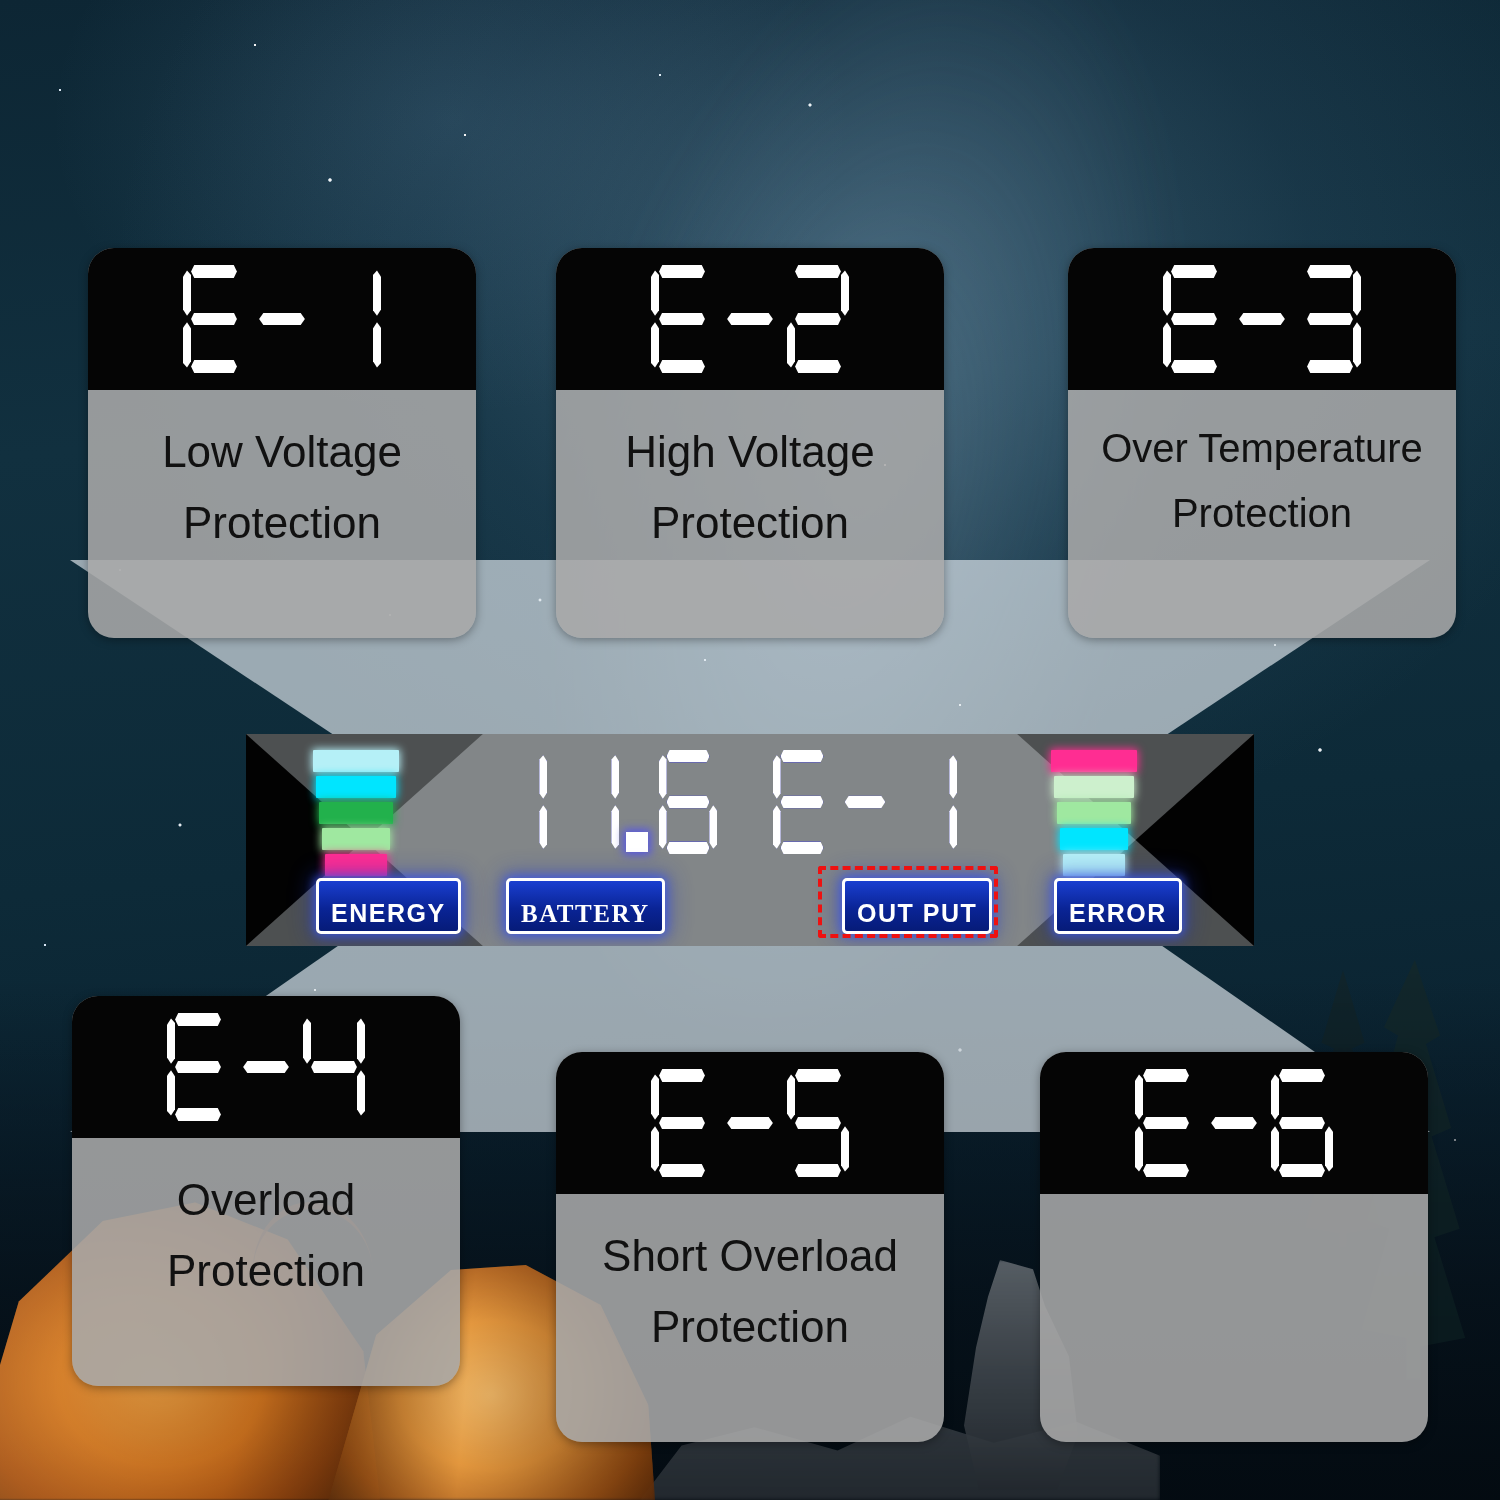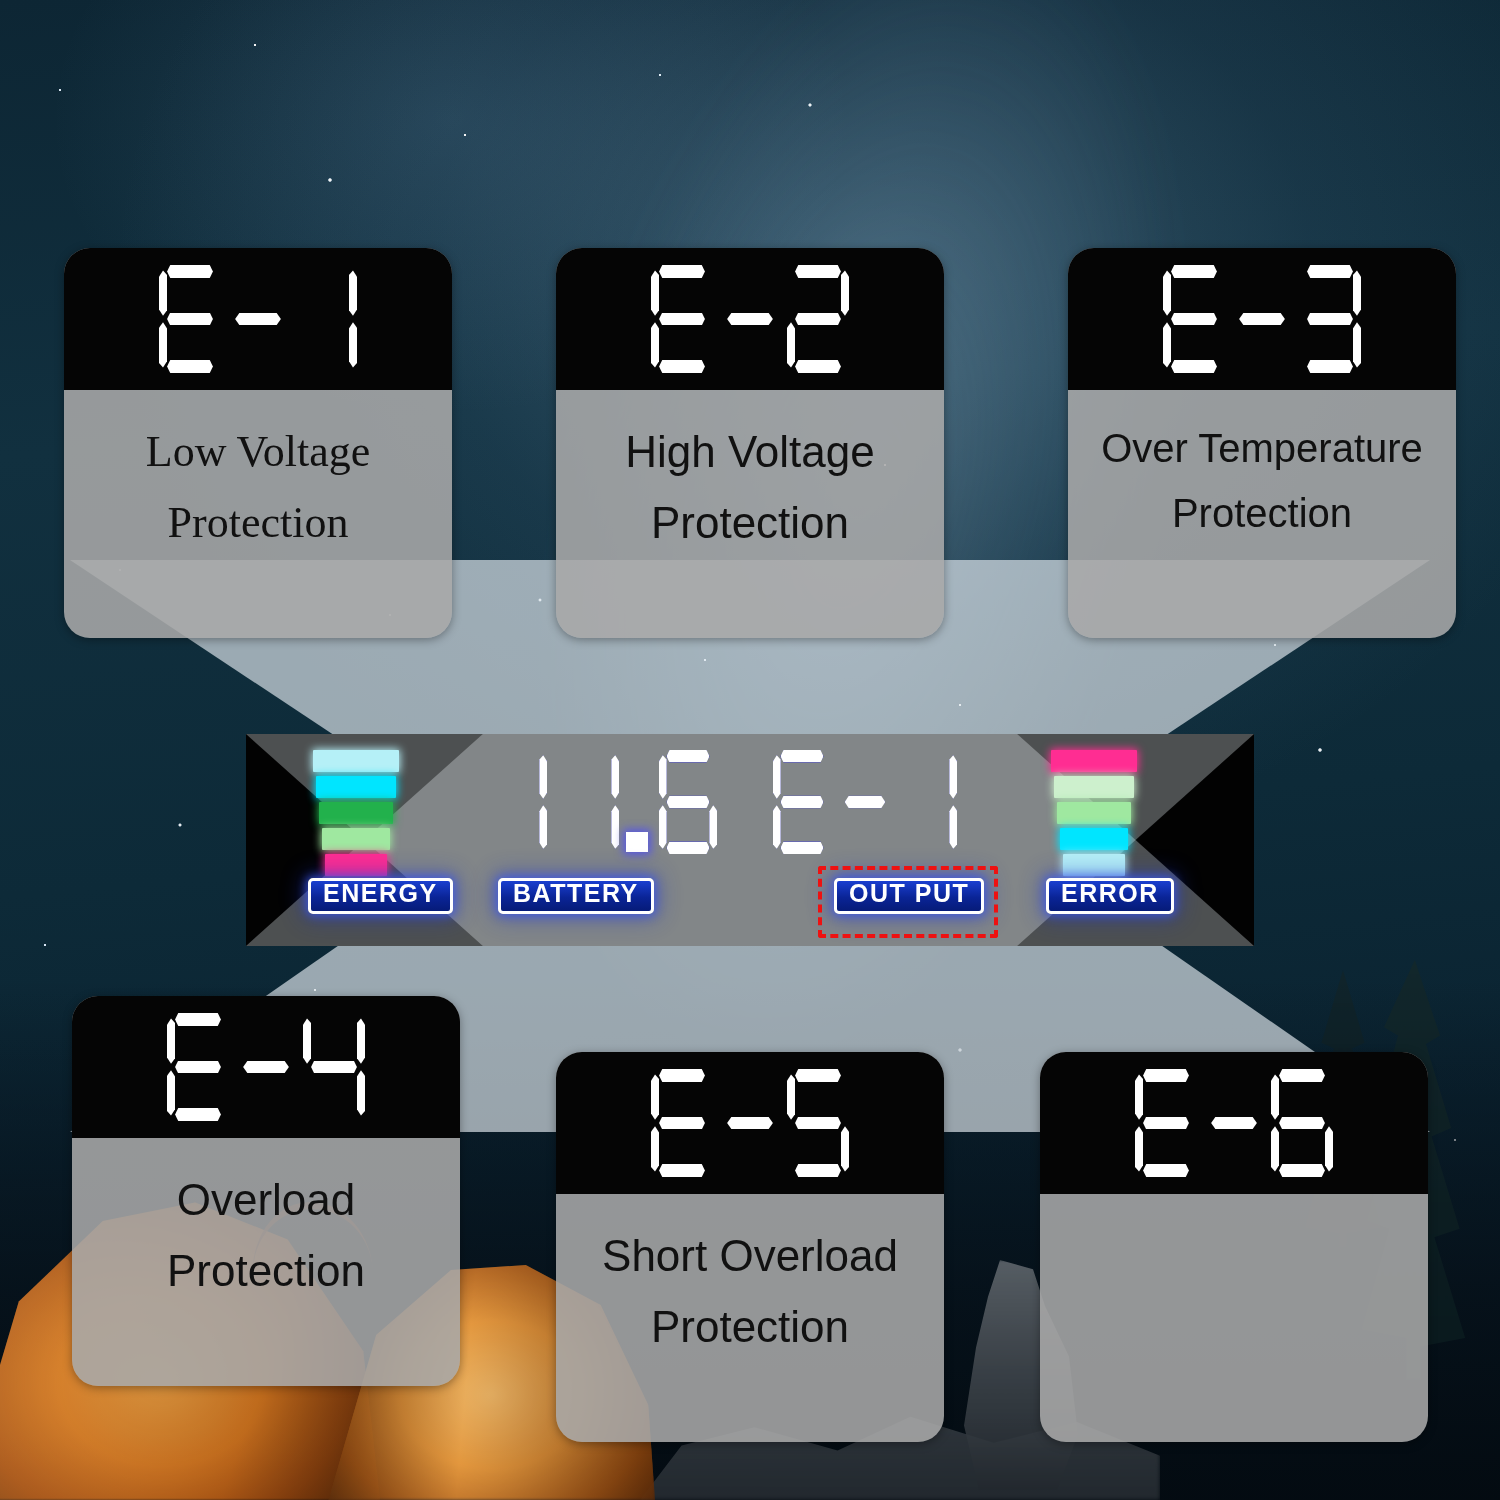--- a/index.html
+++ b/index.html
@@ -283,21 +283,21 @@
   }
   .card-line {
     font-size: 44px;
     color: #111111;
     line-height: 1.62;
     white-space: nowrap;
   }
   .card-line.small { font-size: 40px; }
 
   
-  #card-e1 { left: 64px;   top: 248px; font-family: Liberation Serif, serif; }
+  #card-e1 { left: 88px;   top: 248px; }
   #card-e2 { left: 556px;  top: 248px; }
   #card-e3 { left: 1040px; top: 248px; margin-left: 28px; }
   #card-e4 { left: 72px;   top: 996px; }
   #card-e5 { left: 556px;  top: 1052px; }
   #card-e6 { left: 1040px; top: 1052px; }
 
   
   .seg-group { display: flex; align-items: center; }
   .seg-char {
     position: relative;
@@ -427,27 +427,28 @@
   .tag {
     position: absolute;
     top: 2px;
     background: linear-gradient(180deg, #1a3fd0 0%, #0a2496 55%, #061b78 100%);
     border: 3px solid #ffffff;
     border-radius: 5px;
     color: #ffffff;
     font-weight: 700;
     font-size: 25px;
     letter-spacing: 1.5px;
-    padding: 0 12px 5px;
+    padding: 20px 12px 5px;
     line-height: 1;
     box-shadow: 0 0 10px 2px rgba(60,90,240,.75), 0 0 22px 5px rgba(30,50,190,.45);
     white-space: nowrap;
+    margin-left: 8px;
   }
   #tag-energy  { left: 62px;  }
-  #tag-battery { left: 252px; }
+  #tag-battery { left: 252px; font-family: Liberation Serif, serif; }
   #tag-output  { left: 588px; }
   #tag-load    { left: 800px; }
 
   .tag-alert-box {
     position: absolute;
     left: 572px; top: -10px;
     width: 180px; height: 72px;
     border: 4px dashed #ee1111;
     border-radius: 3px;
     z-index: 6;

